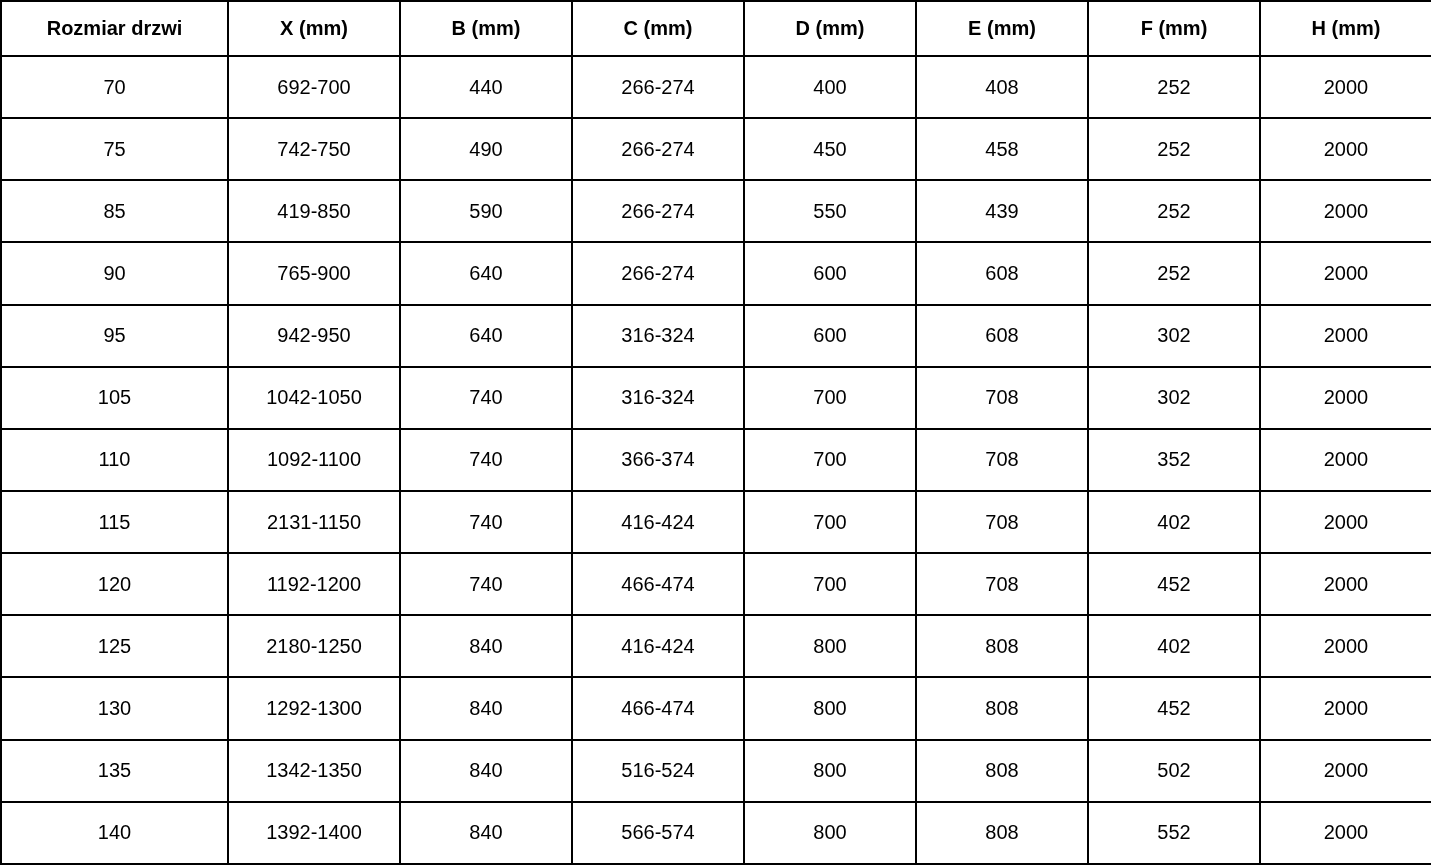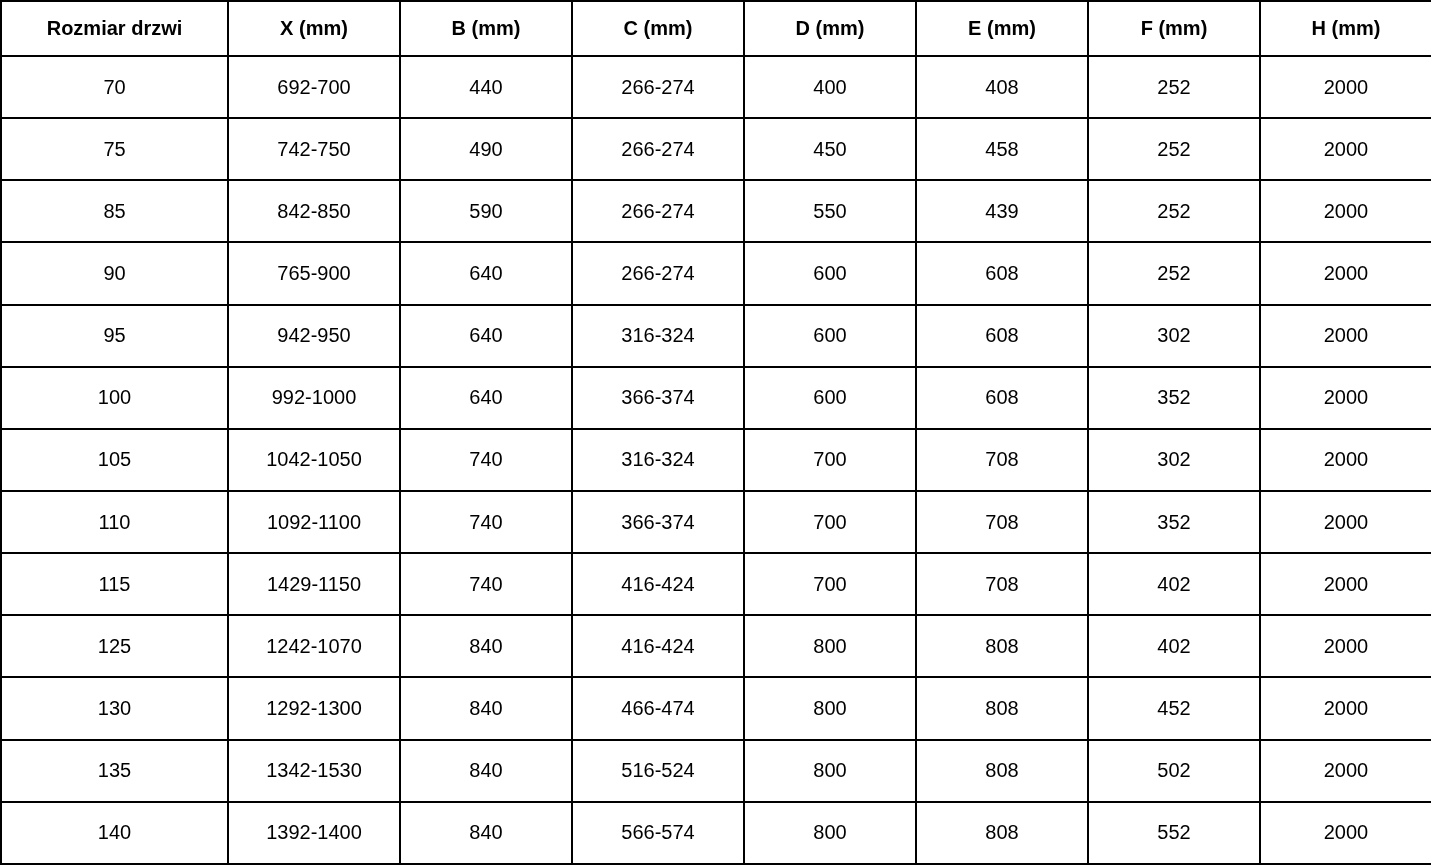--- a/index.html
+++ b/index.html
@@ -87,21 +87,21 @@
           <td>742-750</td>
           <td>490</td>
           <td>266-274</td>
           <td>450</td>
           <td>458</td>
           <td>252</td>
           <td>2000</td>
         </tr>
         <tr>
           <td>85</td>
-          <td>842-850</td>
+          <td>419-850</td>
           <td>590</td>
           <td>266-274</td>
           <td>550</td>
           <td>439</td>
           <td>252</td>
           <td>2000</td>
         </tr>
         <tr>
           <td>90</td>
           <td>765-900</td>
@@ -116,30 +116,20 @@
           <td>95</td>
           <td>942-950</td>
           <td>640</td>
           <td>316-324</td>
           <td>600</td>
           <td>608</td>
           <td>302</td>
           <td>2000</td>
         </tr>
         <tr>
-          <td>100</td>
-          <td>992-1000</td>
-          <td>640</td>
-          <td>366-374</td>
-          <td>600</td>
-          <td>608</td>
-          <td>352</td>
-          <td>2000</td>
-        </tr>
-        <tr>
           <td>105</td>
           <td>1042-1050</td>
           <td>740</td>
           <td>316-324</td>
           <td>700</td>
           <td>708</td>
           <td>302</td>
           <td>2000</td>
         </tr>
         <tr>
@@ -147,51 +137,61 @@
           <td>1092-1100</td>
           <td>740</td>
           <td>366-374</td>
           <td>700</td>
           <td>708</td>
           <td>352</td>
           <td>2000</td>
         </tr>
         <tr>
           <td>115</td>
-          <td>1429-1150</td>
+          <td>2131-1150</td>
           <td>740</td>
           <td>416-424</td>
           <td>700</td>
           <td>708</td>
           <td>402</td>
           <td>2000</td>
         </tr>
         <tr>
+          <td>120</td>
+          <td>1192-1200</td>
+          <td>740</td>
+          <td>466-474</td>
+          <td>700</td>
+          <td>708</td>
+          <td>452</td>
+          <td>2000</td>
+        </tr>
+        <tr>
           <td>125</td>
-          <td>1242-1070</td>
+          <td>2180-1250</td>
           <td>840</td>
           <td>416-424</td>
           <td>800</td>
           <td>808</td>
           <td>402</td>
           <td>2000</td>
         </tr>
         <tr>
           <td>130</td>
           <td>1292-1300</td>
           <td>840</td>
           <td>466-474</td>
           <td>800</td>
           <td>808</td>
           <td>452</td>
           <td>2000</td>
         </tr>
         <tr>
           <td>135</td>
-          <td>1342-1530</td>
+          <td>1342-1350</td>
           <td>840</td>
           <td>516-524</td>
           <td>800</td>
           <td>808</td>
           <td>502</td>
           <td>2000</td>
         </tr>
         <tr>
           <td>140</td>
           <td>1392-1400</td>

